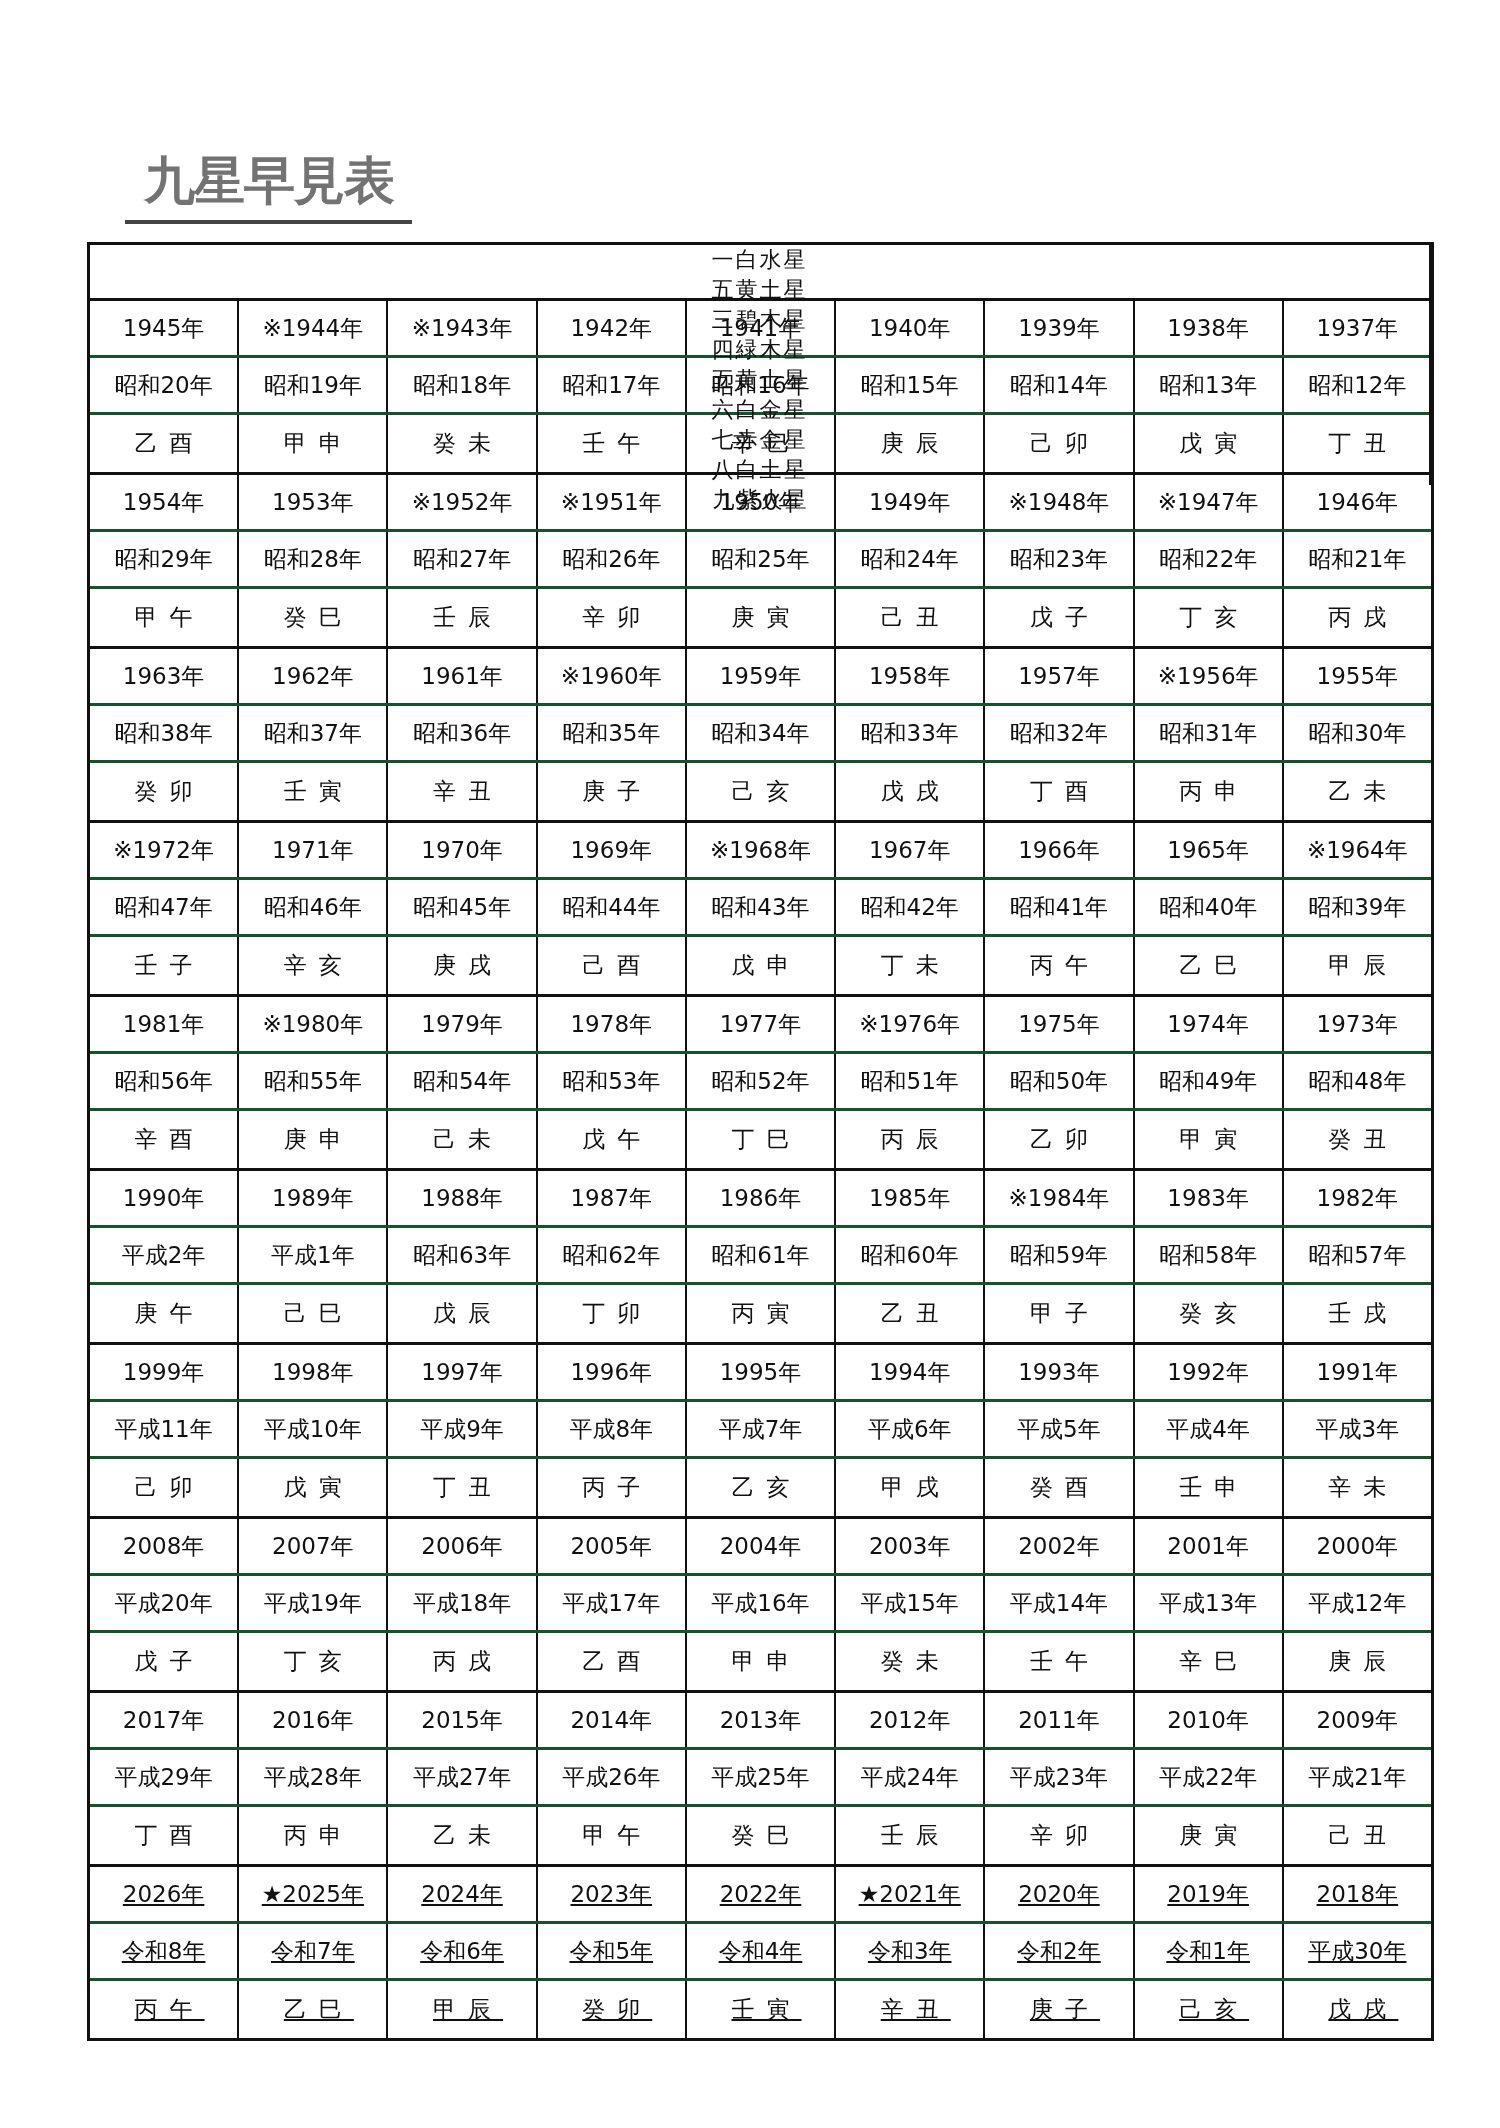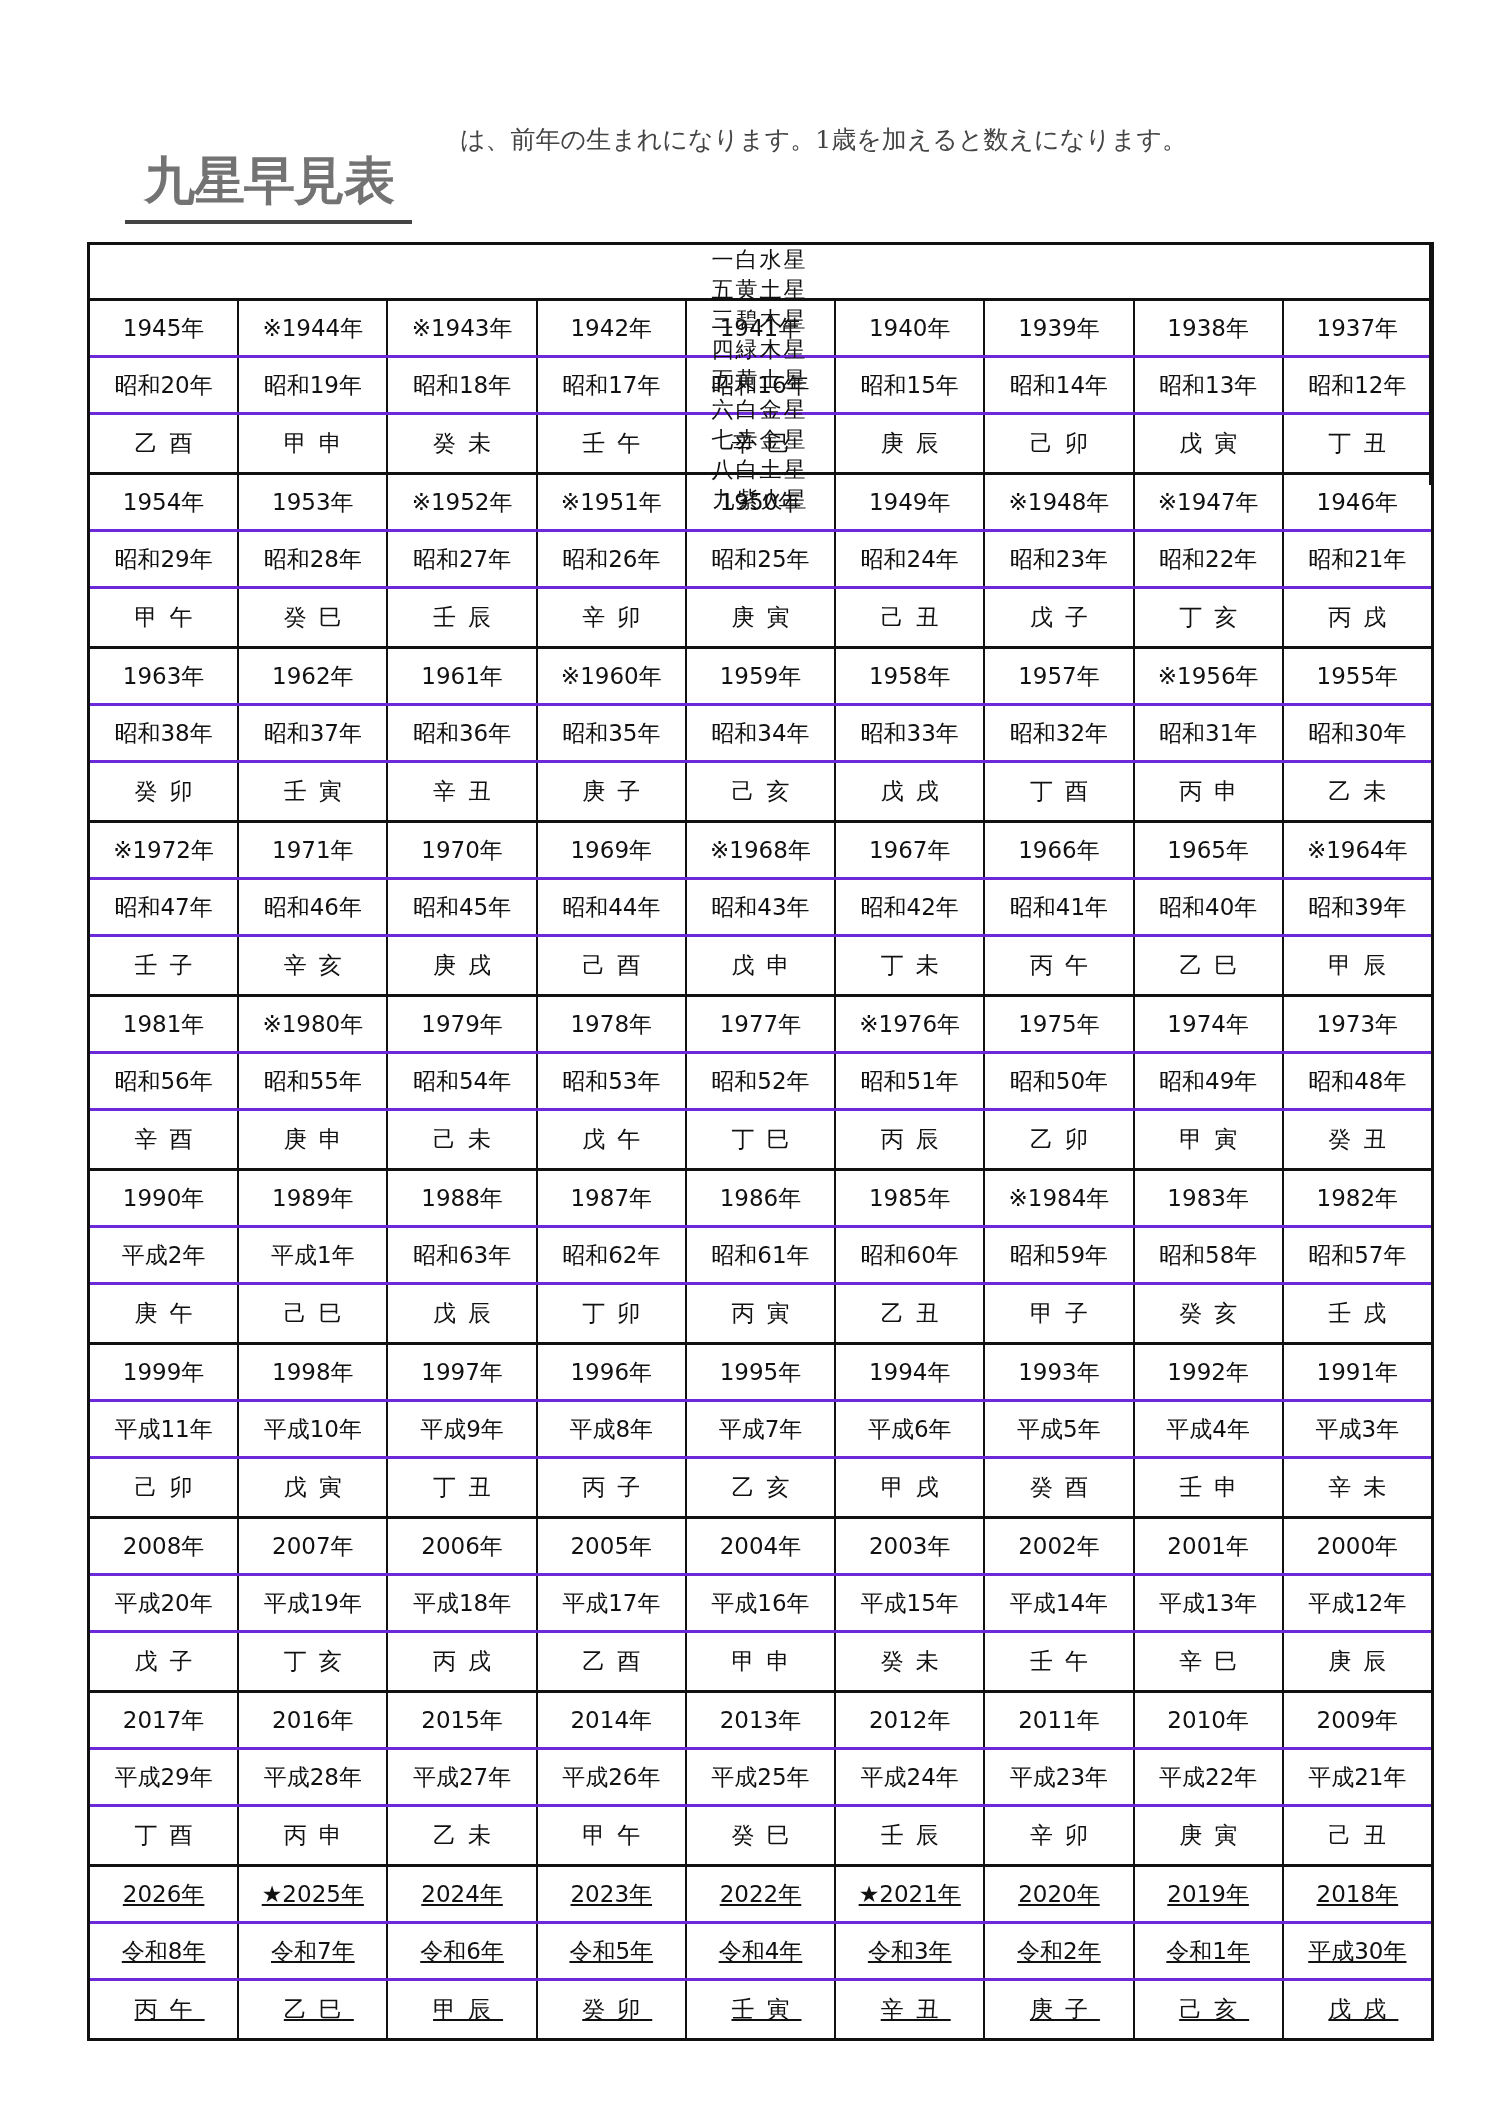--- a/index.html
+++ b/index.html
@@ -22,38 +22,37 @@
   .note div { white-space: nowrap; }
   .table {
     position: absolute; left: 87px; top: 242px; width: 1347px;
     border: 3px solid #111; box-sizing: border-box;
   }
   .row { display: flex; }
   .header-row { height: 56px; border-bottom: 3px solid #111; box-sizing: border-box; flex-direction: column; }
   .block { border-bottom: 3px solid #111; }
   .block:last-child { border-bottom: none; text-decoration: underline; }
   .sub-row { display: flex; height: 57px; box-sizing: border-box; }
-  .sub-row.sep { border-bottom: 3px solid #6d28d9; }
+  .sub-row.sep { border-bottom: 3px solid #14532d; }
   .cell {
     flex: 1 1 0; display: flex; align-items: center; justify-content: center;
     border-right: 2px solid #111; box-sizing: border-box;
     font-size: 23px; white-space: nowrap;
   }
   .cell:last-child { border-right: none; }
   .header-row .cell { font-size: 22px; letter-spacing: 2px; }
   .eto { letter-spacing: 12px; padding-left: 12px; }
 </style>
 </head>
 <body>
 
 <div class="title">九星早見表</div>
 <div class="title-underline"></div>
 
 <div class="note">
-  <div>は、前年の生まれになります。1歳を加えると数えになります。</div>
 </div>
 
 <div class="table">
   <div class="row header-row" id="header-row">
       <div class="cell">一白水星</div>
       <div class="cell">五黄土星</div>
       <div class="cell">三碧木星</div>
       <div class="cell">四緑木星</div>
       <div class="cell">五黄土星</div>
       <div class="cell">六白金星</div>

